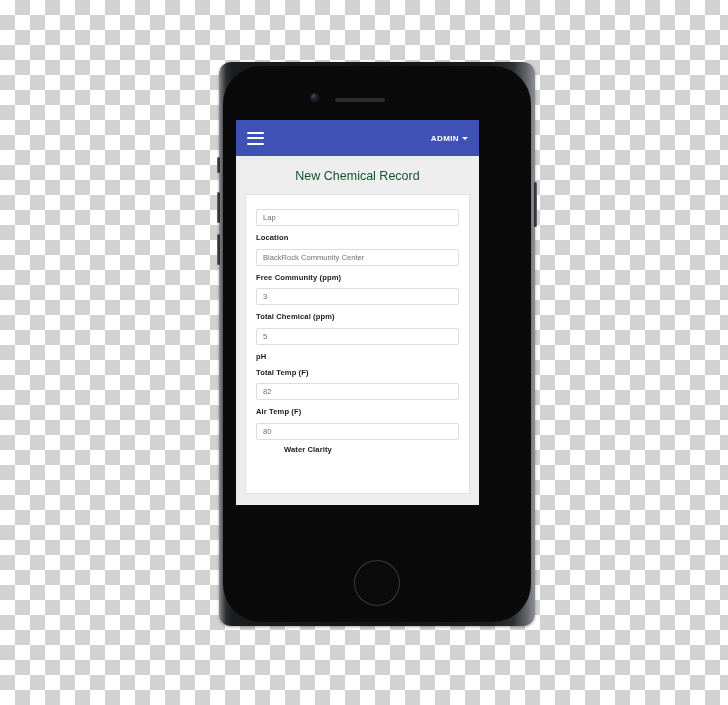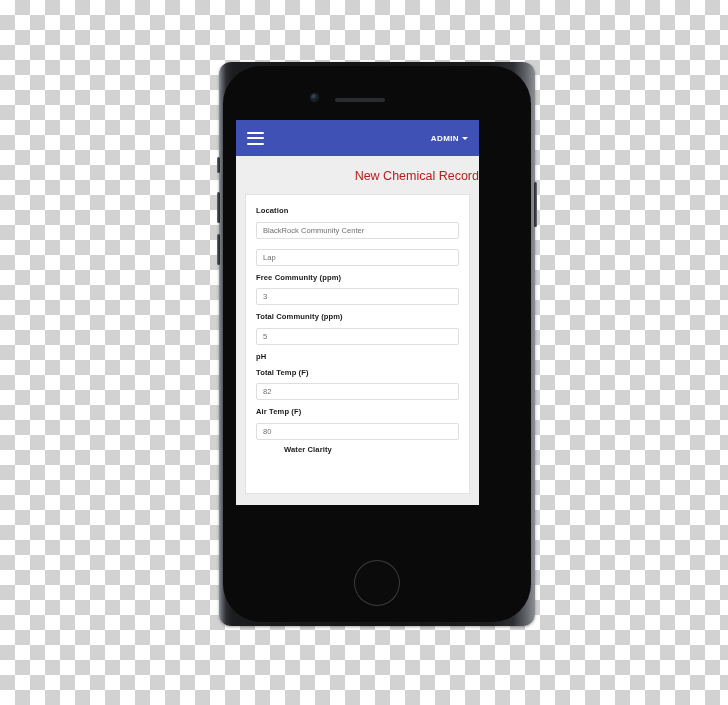--- a/index.html
+++ b/index.html
@@ -138,23 +138,23 @@
     width: 0;
     height: 0;
     border-left: 3px solid transparent;
     border-right: 3px solid transparent;
     border-top: 3.5px solid #ffffff;
     display: inline-block;
   }
 
   
   #page-title {
-    text-align: right;
+    text-align: center;
     font-size: 12.5px;
-    color: #b91c1c;
+    color: #14532d;
     padding: 13px 0 11px 0;
     font-weight: normal;
     margin: 0;
   }
 
   #form-card {
     background: #ffffff;
     border: 1px solid #e2e2e2;
     margin: 0 9px;
     padding: 11px 10px 10px 10px;
@@ -217,35 +217,35 @@
           <span>ADMIN</span>
           <span class="caret-down"></span>
         </div>
       </div>
 
       <h1 id="page-title">New Chemical Record</h1>
 
       <div id="form-card">
 
         <div class="field">
+          <input class="field-input" type="text" value="Lap" style="">
+        </div>
+
+        <div class="field">
           <div class="field-label">Location</div>
           <input class="field-input" type="text" value="BlackRock Community Center" style="">
         </div>
 
         <div class="field">
-          <input class="field-input" type="text" value="Lap" style="">
-        </div>
-
-        <div class="field">
           <div class="field-label">Free Community (ppm)</div>
           <input class="field-input" type="text" value="3" style="">
         </div>
 
         <div class="field">
-          <div class="field-label">Total Community (ppm)</div>
+          <div class="field-label">Total Chemical (ppm)</div>
           <input class="field-input" type="text" value="5" style="">
         </div>
 
         <div class="field">
           <div class="field-label">pH</div>
         </div>
 
         <div class="field">
           <div class="field-label">Total Temp (F)</div>
           <input class="field-input" type="text" value="82" style="">

